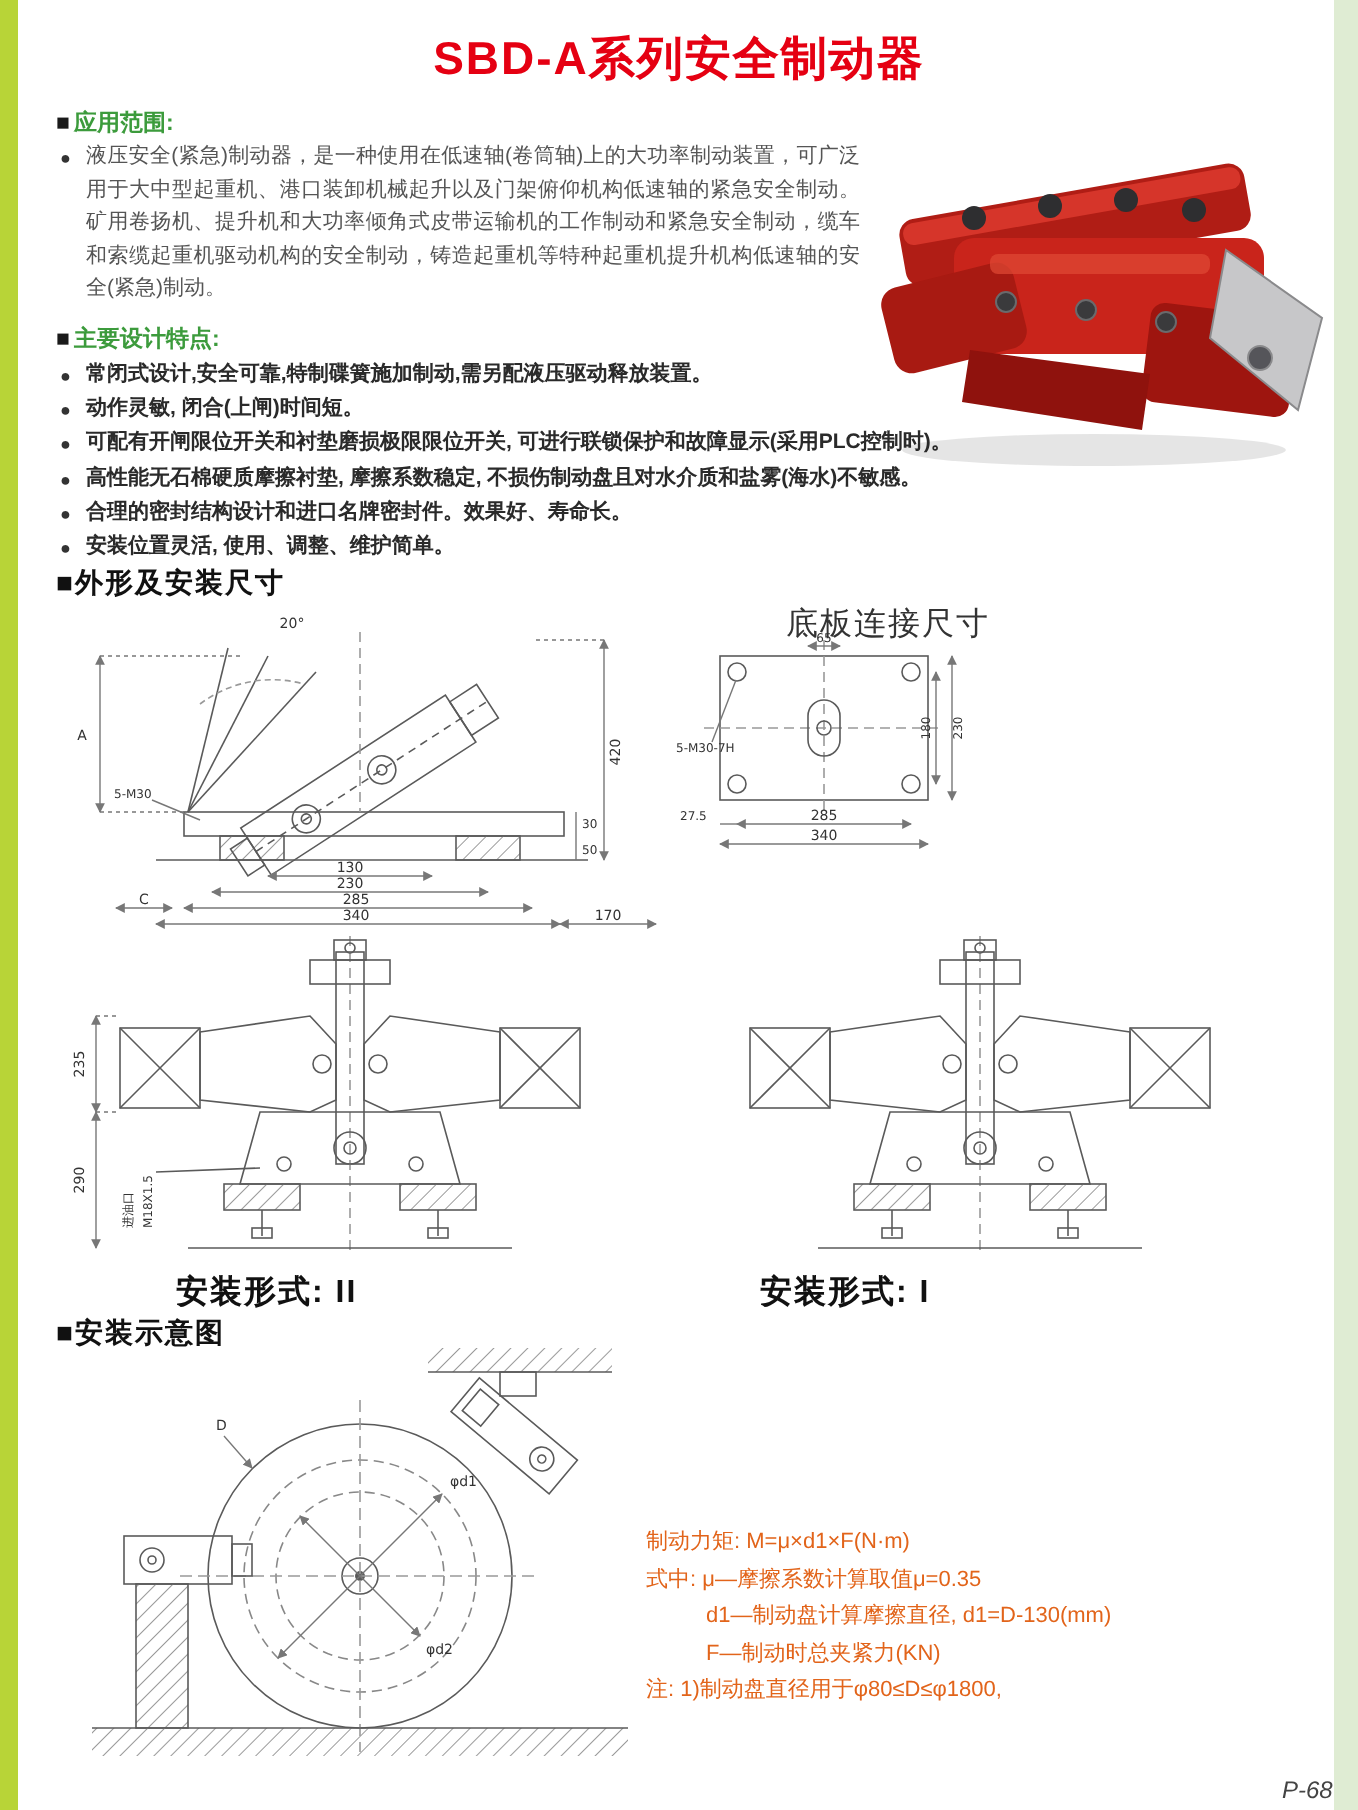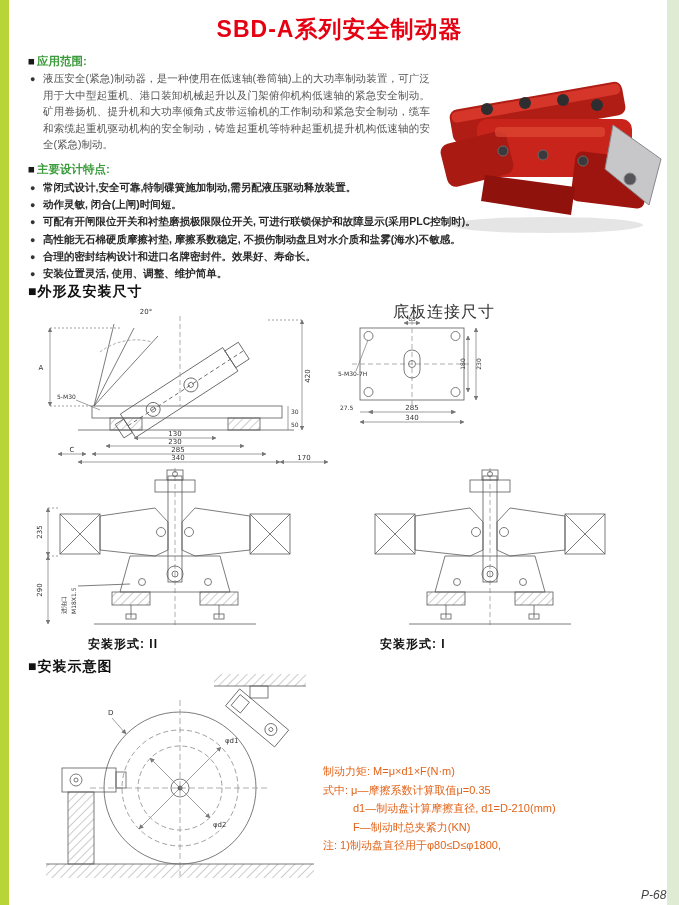--- a/index.html
+++ b/index.html
@@ -29,21 +29,21 @@
 
   .features { position:absolute; left:30px; top:179px; width:625px; }
   .feat { position:relative; padding-left:13px; font-size:10.5px; line-height:17.2px;
           font-weight:bold; color:#2a2a2a; white-space:nowrap; overflow:hidden; }
   .feat .dot { position:absolute; left:0; top:1px; font-size:9px; color:#333; font-weight:normal; }
 
   .big-head { position:absolute; font-size:14px; font-weight:bold; color:#111; letter-spacing:1px; }
 
   .plate-title { position:absolute; left:393px; top:302px; font-size:16px; color:#333; letter-spacing:1px; }
 
-  .caption { position:absolute; font-size:12px; font-weight:bold; color:#111; letter-spacing:1px; }
+  .caption { position:absolute; font-size:16px; font-weight:bold; color:#111; letter-spacing:1px; }
 
   .photo { position:absolute; left:425px; top:66px; width:240px; height:172px; }
 
   .drawing { position:absolute; }
   svg text { font-family:"DejaVu Sans","Liberation Sans",sans-serif; }
   .dim  { font-size:7px; fill:#333; }
   .dim6 { font-size:6px; fill:#333; }
 
   .formula { position:absolute; left:323px; top:762px; width:345px;
              font-size:11px; line-height:18.5px; color:#e2641a; }
@@ -339,20 +339,20 @@
       <line x1="98" y1="62" x2="84" y2="46" marker-start="url(#ms2)"></line>
     </g>
     <text class="dim" x="80" y="43">D</text>
     <text class="dim" x="197" y="71">φd1</text>
     <text class="dim" x="185" y="155">φd2</text>
   </svg>
 
   <div class="formula">
     <div>制动力矩: M=μ×d1×F(N·m)</div>
     <div>式中: μ—摩擦系数计算取值μ=0.35</div>
-    <div class="ind2">d1—制动盘计算摩擦直径, d1=D-210(mm)</div>
+    <div class="ind2">d1—制动盘计算摩擦直径, d1=D-130(mm)</div>
     <div class="ind2">F—制动时总夹紧力(KN)</div>
     <div>注: 1)制动盘直径用于φ80≤D≤φ1800,</div>
   </div>
 
   <div class="pagenum">P-68</div>
 
 </div>
 
 </body></html>

